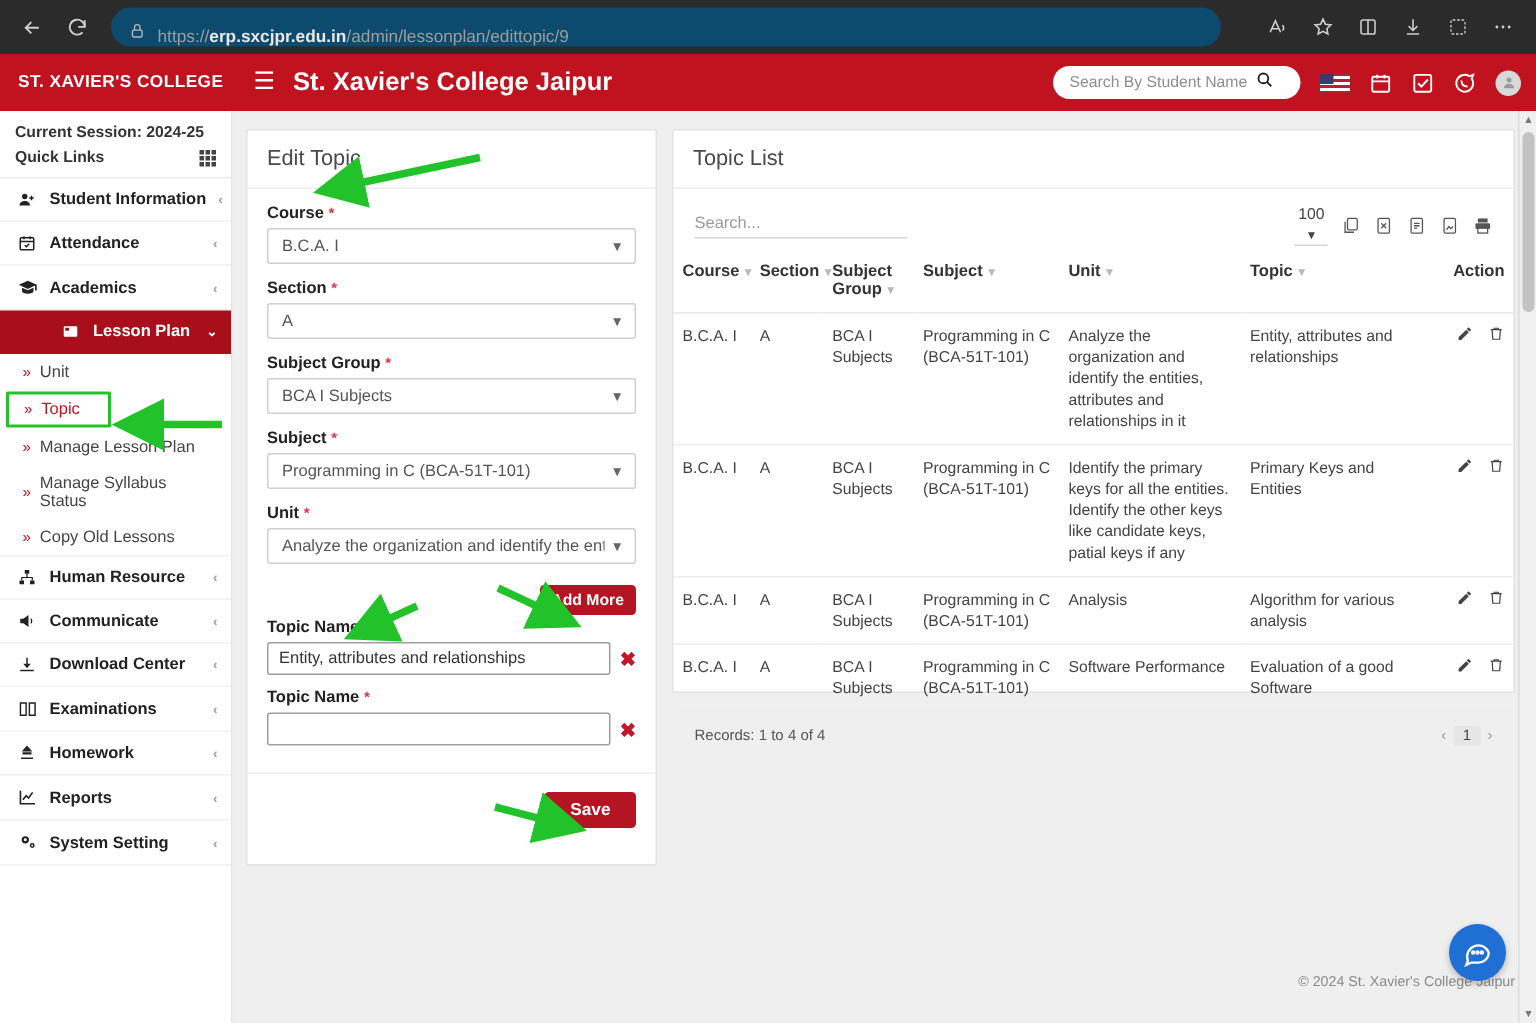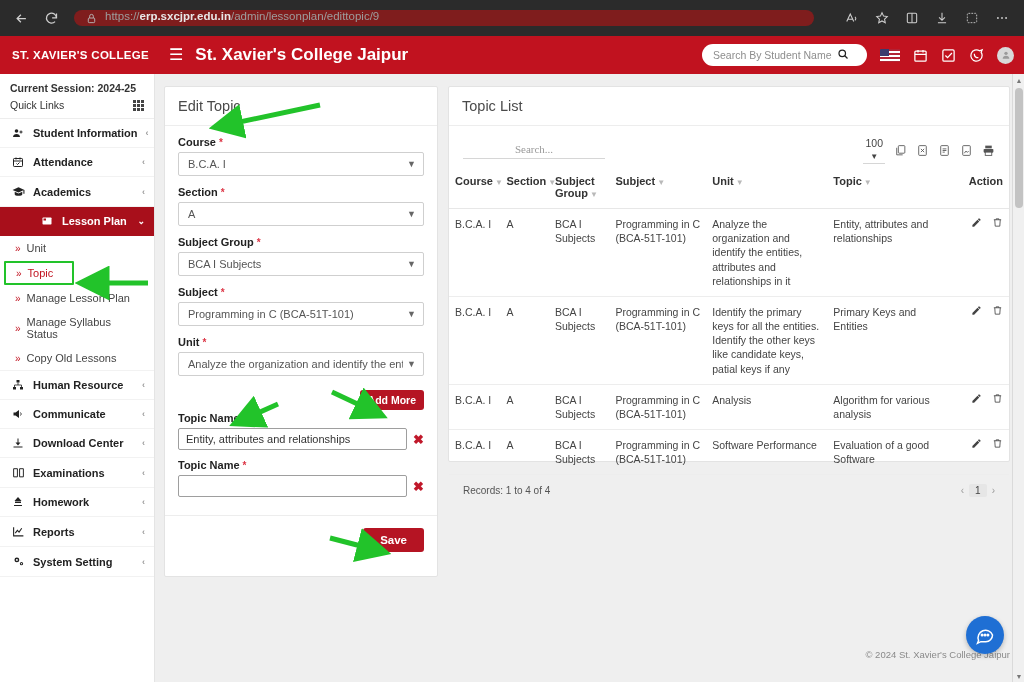--- a/index.html
+++ b/index.html
@@ -14,22 +14,22 @@
     height: 36px; background: #2b2b2b;
     display: flex; align-items: center; padding: 0 8px; gap: 4px;
   }
   .chrome-btn {
     width: 26px; height: 26px; border-radius: 50%;
     display: flex; align-items: center; justify-content: center;
     color: #cfcfcf; flex: 0 0 auto;
   }
   .chrome-btn svg { display:block; }
   .url-pill {
-    flex: 1 1 auto; height: 16px; background: #7f1d1d; border-radius: 13px;
-    display: flex; align-items: flex-start; gap: 8px; padding: 0 12px;
+    flex: 1 1 auto; height: 26px; background: #0c4a6e; border-radius: 13px;
+    display: flex; align-items: flex-end; gap: 8px; padding: 0 12px;
     margin: 0 6px; max-width: 740px;
   }
   .url-text { font-size: 11.5px; color: #9d9d9d; white-space: nowrap; }
   .url-text b { color: #e8e8e8; font-weight: 700; }
   .chrome-right { display: flex; align-items: center; gap: 2px; margin-left: auto; }
   .chrome-right .chrome-btn { width: 28px; height: 28px; }
 
   
   .app-header { height: 38px; display: flex; align-items: center; background: #c1121f; }
   .brand {
@@ -75,21 +75,21 @@
   .app-body { display: flex; height: 608px; background: #efefef; }
 
   
   .sidebar {
     width: 155px; flex: 0 0 155px; background: #fff; height: 608px;
     border-right: 1px solid #e4e4e4; overflow: hidden;
   }
   .session-box { padding: 8px 10px 7px 10px; border-bottom: 1px solid #ededed; }
   .session-line { font-size: 10.5px; color: #333; font-weight: 700; margin-bottom: 5px; }
   .quick-links-row { display: flex; align-items: center; justify-content: space-between; }
-  .quick-links-text { font-size: 10.5px; color: #333; font-weight: 400; }
+  .quick-links-text { font-size: 10.5px; color: #333; font-weight: 700; }
   .grid-icon { display:grid; grid-template-columns: repeat(3, 3px); gap: 1px; }
   .grid-icon i { width: 3px; height: 3px; background: #444; display:block; }
 
   .nav-item {
     display: flex; align-items: center; gap: 8px;
     padding: 8px 9px 8px 11px; font-size: 11px; color: #222; font-weight: 700;
     border-bottom: 1px solid #f2f2f2; cursor: pointer; position: relative;
   }
   .nav-item.active { background: #a80f1b; color: #fff; border-bottom-color: #a80f1b; padding-left: 40px; }
   .nav-item .nav-ico { width: 14px; display:flex; align-items:center; justify-content:center;
@@ -159,21 +159,21 @@
   }
 
   
   .list-card { flex: 1 1 auto; height: 376px; }
   .list-tools {
     display: flex; align-items: center; padding: 10px 14px 4px 14px; gap: 10px;
   }
   .search-line {
     width: 142px; border: 0; border-bottom: 1px solid #d6d6d6; outline: 0;
     font-size: 11px; color: #555; padding: 2px 0 3px 0;
-    font-family: Liberation Serif, serif; background: transparent; text-align: center;
+    font-family: Liberation Sans, sans-serif; background: transparent;
   }
   .search-line::placeholder { color: #9a9a9a; }
   .tools-right { margin-left: auto; display: flex; align-items: center; gap: 9px; }
   .page-size {
     font-size: 10.5px; color: #444; border-bottom: 1px solid #d6d6d6;
     padding: 1px 2px 2px 2px; display:flex; align-items:center; gap:3px; cursor:pointer;flex-direction:column;
   }
   .exp-ico { color: #555; display:flex; align-items:center; cursor:pointer; }
 
   table.grid { width: 100%; border-collapse: collapse; table-layout: fixed; }

